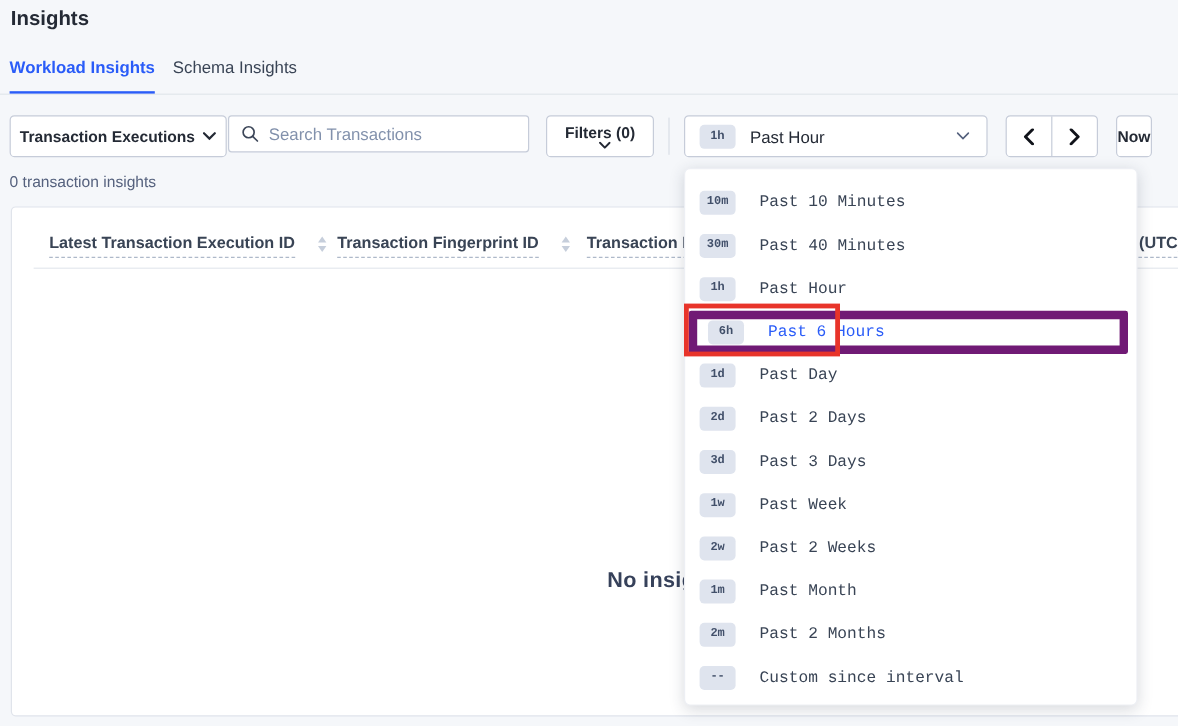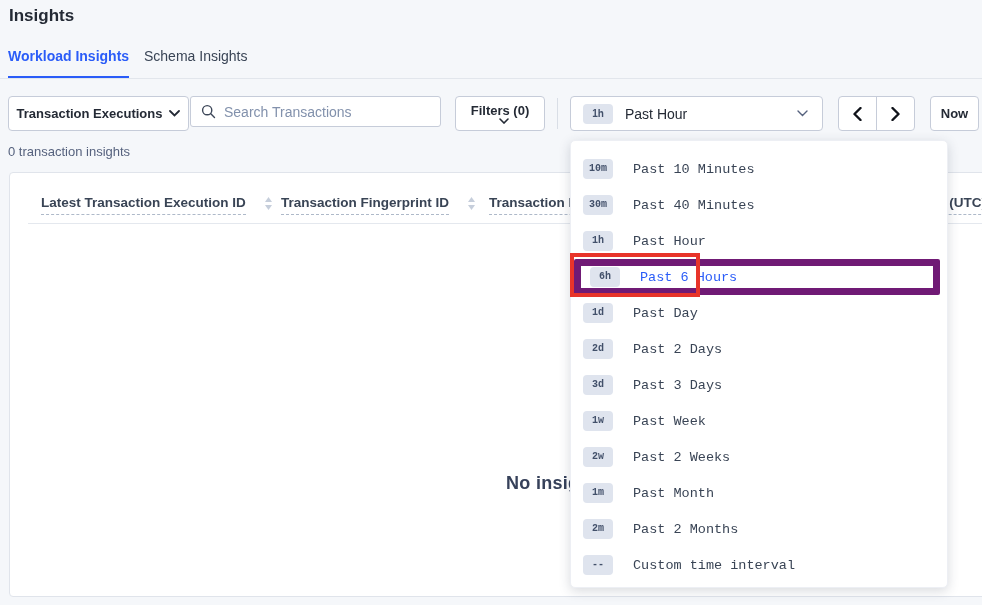--- a/index.html
+++ b/index.html
@@ -38,21 +38,21 @@
   .time-picker .chev { position:absolute; right:14px; }
   .badge {
     display:inline-block; background:#dfe4ee; color:#42506a; font-size:10px; font-weight:bold;
     border-radius:4px; padding:4px 6px; min-width:30px; text-align:center; line-height:1.2;
   }
   .time-picker .badge { margin-right:12px; }
   .range-btns { position:absolute; left:838px; top:96px; width:77px; height:35px; background:#fff;
     border:1px solid #c6ccd9; border-radius:4px; display:flex; }
   .range-btns .rb { width:50%; display:flex; align-items:center; justify-content:center; cursor:pointer; }
   .range-btns .rb:first-child { border-right:1px solid #c6ccd9; }
-  .now-btn { left:930px; width:49px; }
+  .now-btn { left:930px; width:30px; }
   .caption { position:absolute; left:8px; top:144px; font-size:13px; color:#56627e; }
   
   .card {
     position:absolute; left:9px; top:172px; width:990px; height:425px;
     background:#fff; border:1px solid #e0e4eb; border-radius:4px;
   }
   .th { position:absolute; top:22px; font-size:13.5px; font-weight:bold; color:#394455; display:flex; align-items:flex-start; }
   .th .lbl { border-bottom:1px dashed #aeb9c9; padding-bottom:4px; }
   .th .sort { margin-left:18px; margin-top:1px; }
   .th1 { left:31px; } .th2 { left:271px;text-align:right; } .th3 { left:479px; }
@@ -218,17 +218,17 @@
   <div class="opt">
     <span class="badge">1m</span>
     <span class="lbl">Past Month</span>
   </div>
   <div class="opt">
     <span class="badge">2m</span>
     <span class="lbl">Past 2 Months</span>
   </div>
   <div class="opt">
     <span class="badge">--</span>
-    <span class="lbl">Custom time interval</span>
+    <span class="lbl">Custom since interval</span>
   </div>
 </div>
 
 <div class="annotation-box"></div>
 
 </body></html>

